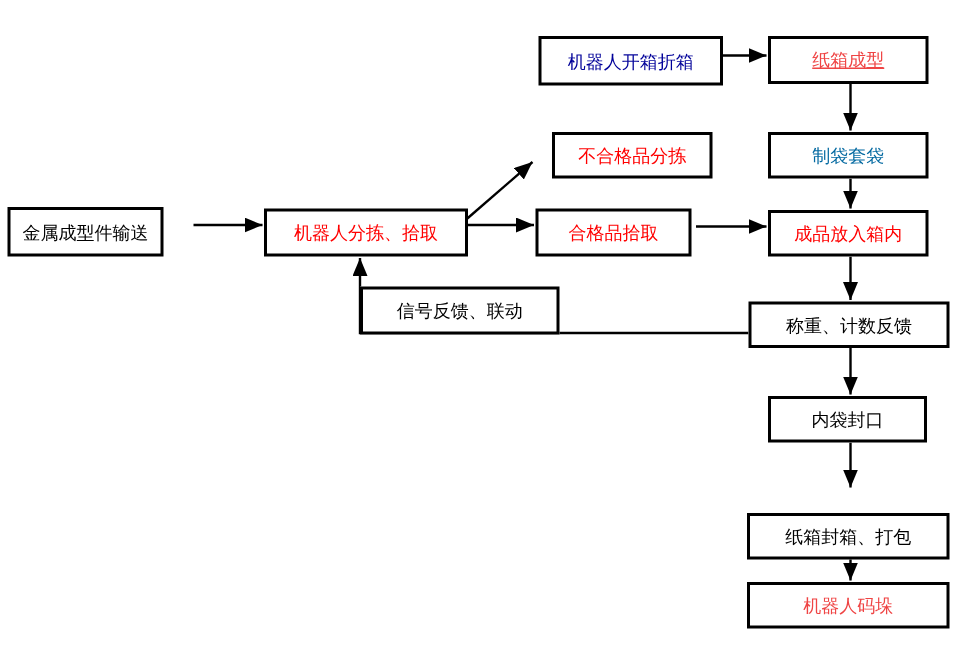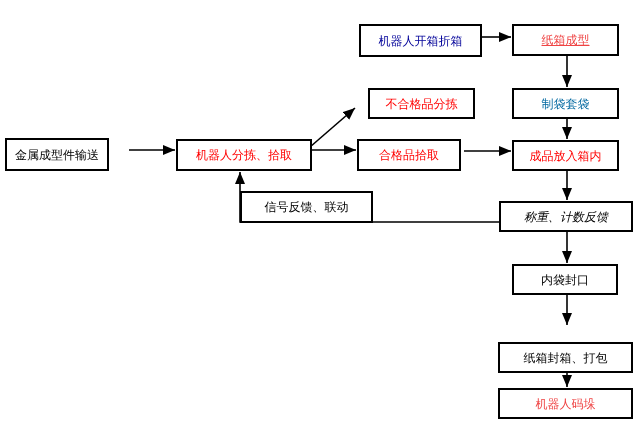--- a/index.html
+++ b/index.html
@@ -17,21 +17,21 @@
   
   #n-metal  {left:5px;  top:138px;width:104px;height:33px;}
   #n-sort   {left:176px;top:139px;width:136px;height:32px;}
   #n-open   {left:359px;top:24px; width:123px;height:33px;}
   #n-carton {left:512px;top:24px; width:107px;height:32px;}
   #n-bag    {left:512px;top:88px; width:107px;height:31px;}
   #n-defect {left:368px;top:88px; width:107px;height:31px;}
   #n-qual   {left:357px;top:139px;width:104px;height:32px;}
   #n-intobox{left:512px;top:140px;width:107px;height:31px;}
   #n-signal {left:240px;top:191px;width:133px;height:32px;}
-  #n-weigh  {left:499px;top:201px;width:134px;height:31px;font-style:italic;}
+  #n-weigh  {left:499px;top:201px;width:134px;height:31px;}
   #n-seal   {left:512px;top:264px;width:106px;height:31px;}
   #n-pack   {left:498px;top:342px;width:135px;height:31px;}
   #n-pallet {left:498px;top:388px;width:135px;height:31px;}
 </style>
 </head>
 <body>
 
 <div class="stage">
 
   <svg class="edges" width="639" height="432" viewBox="0 0 639 432">

